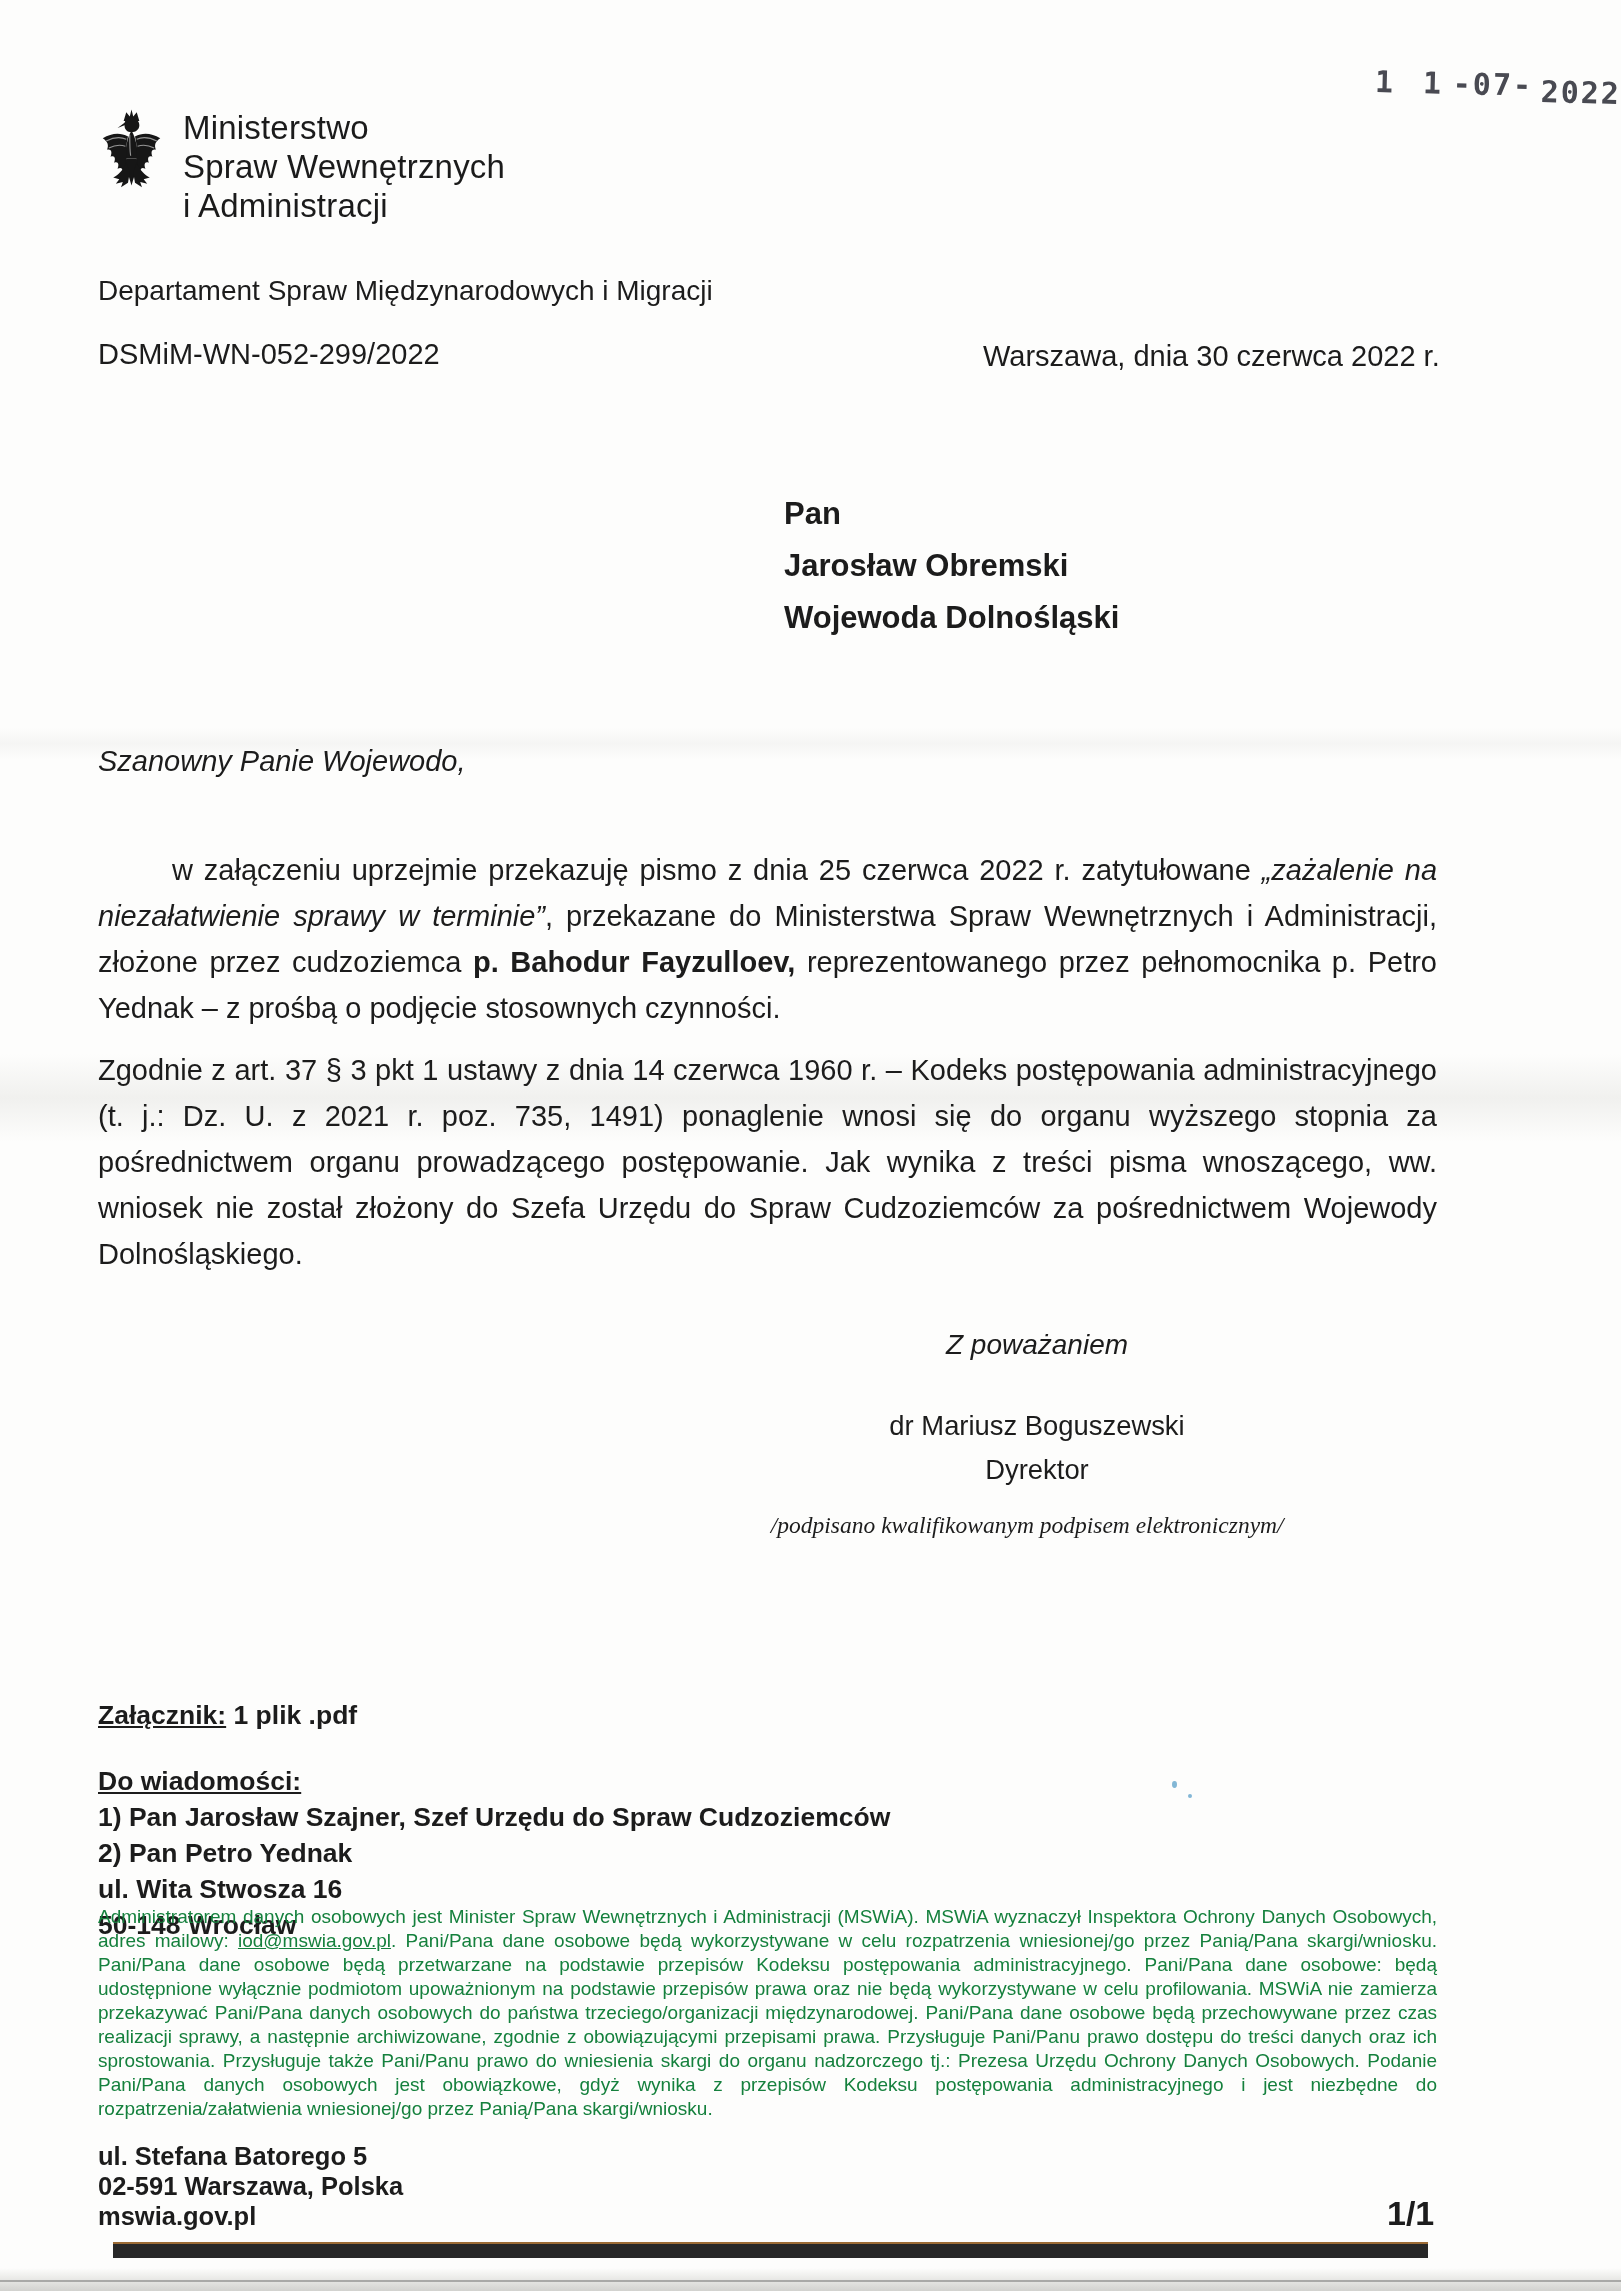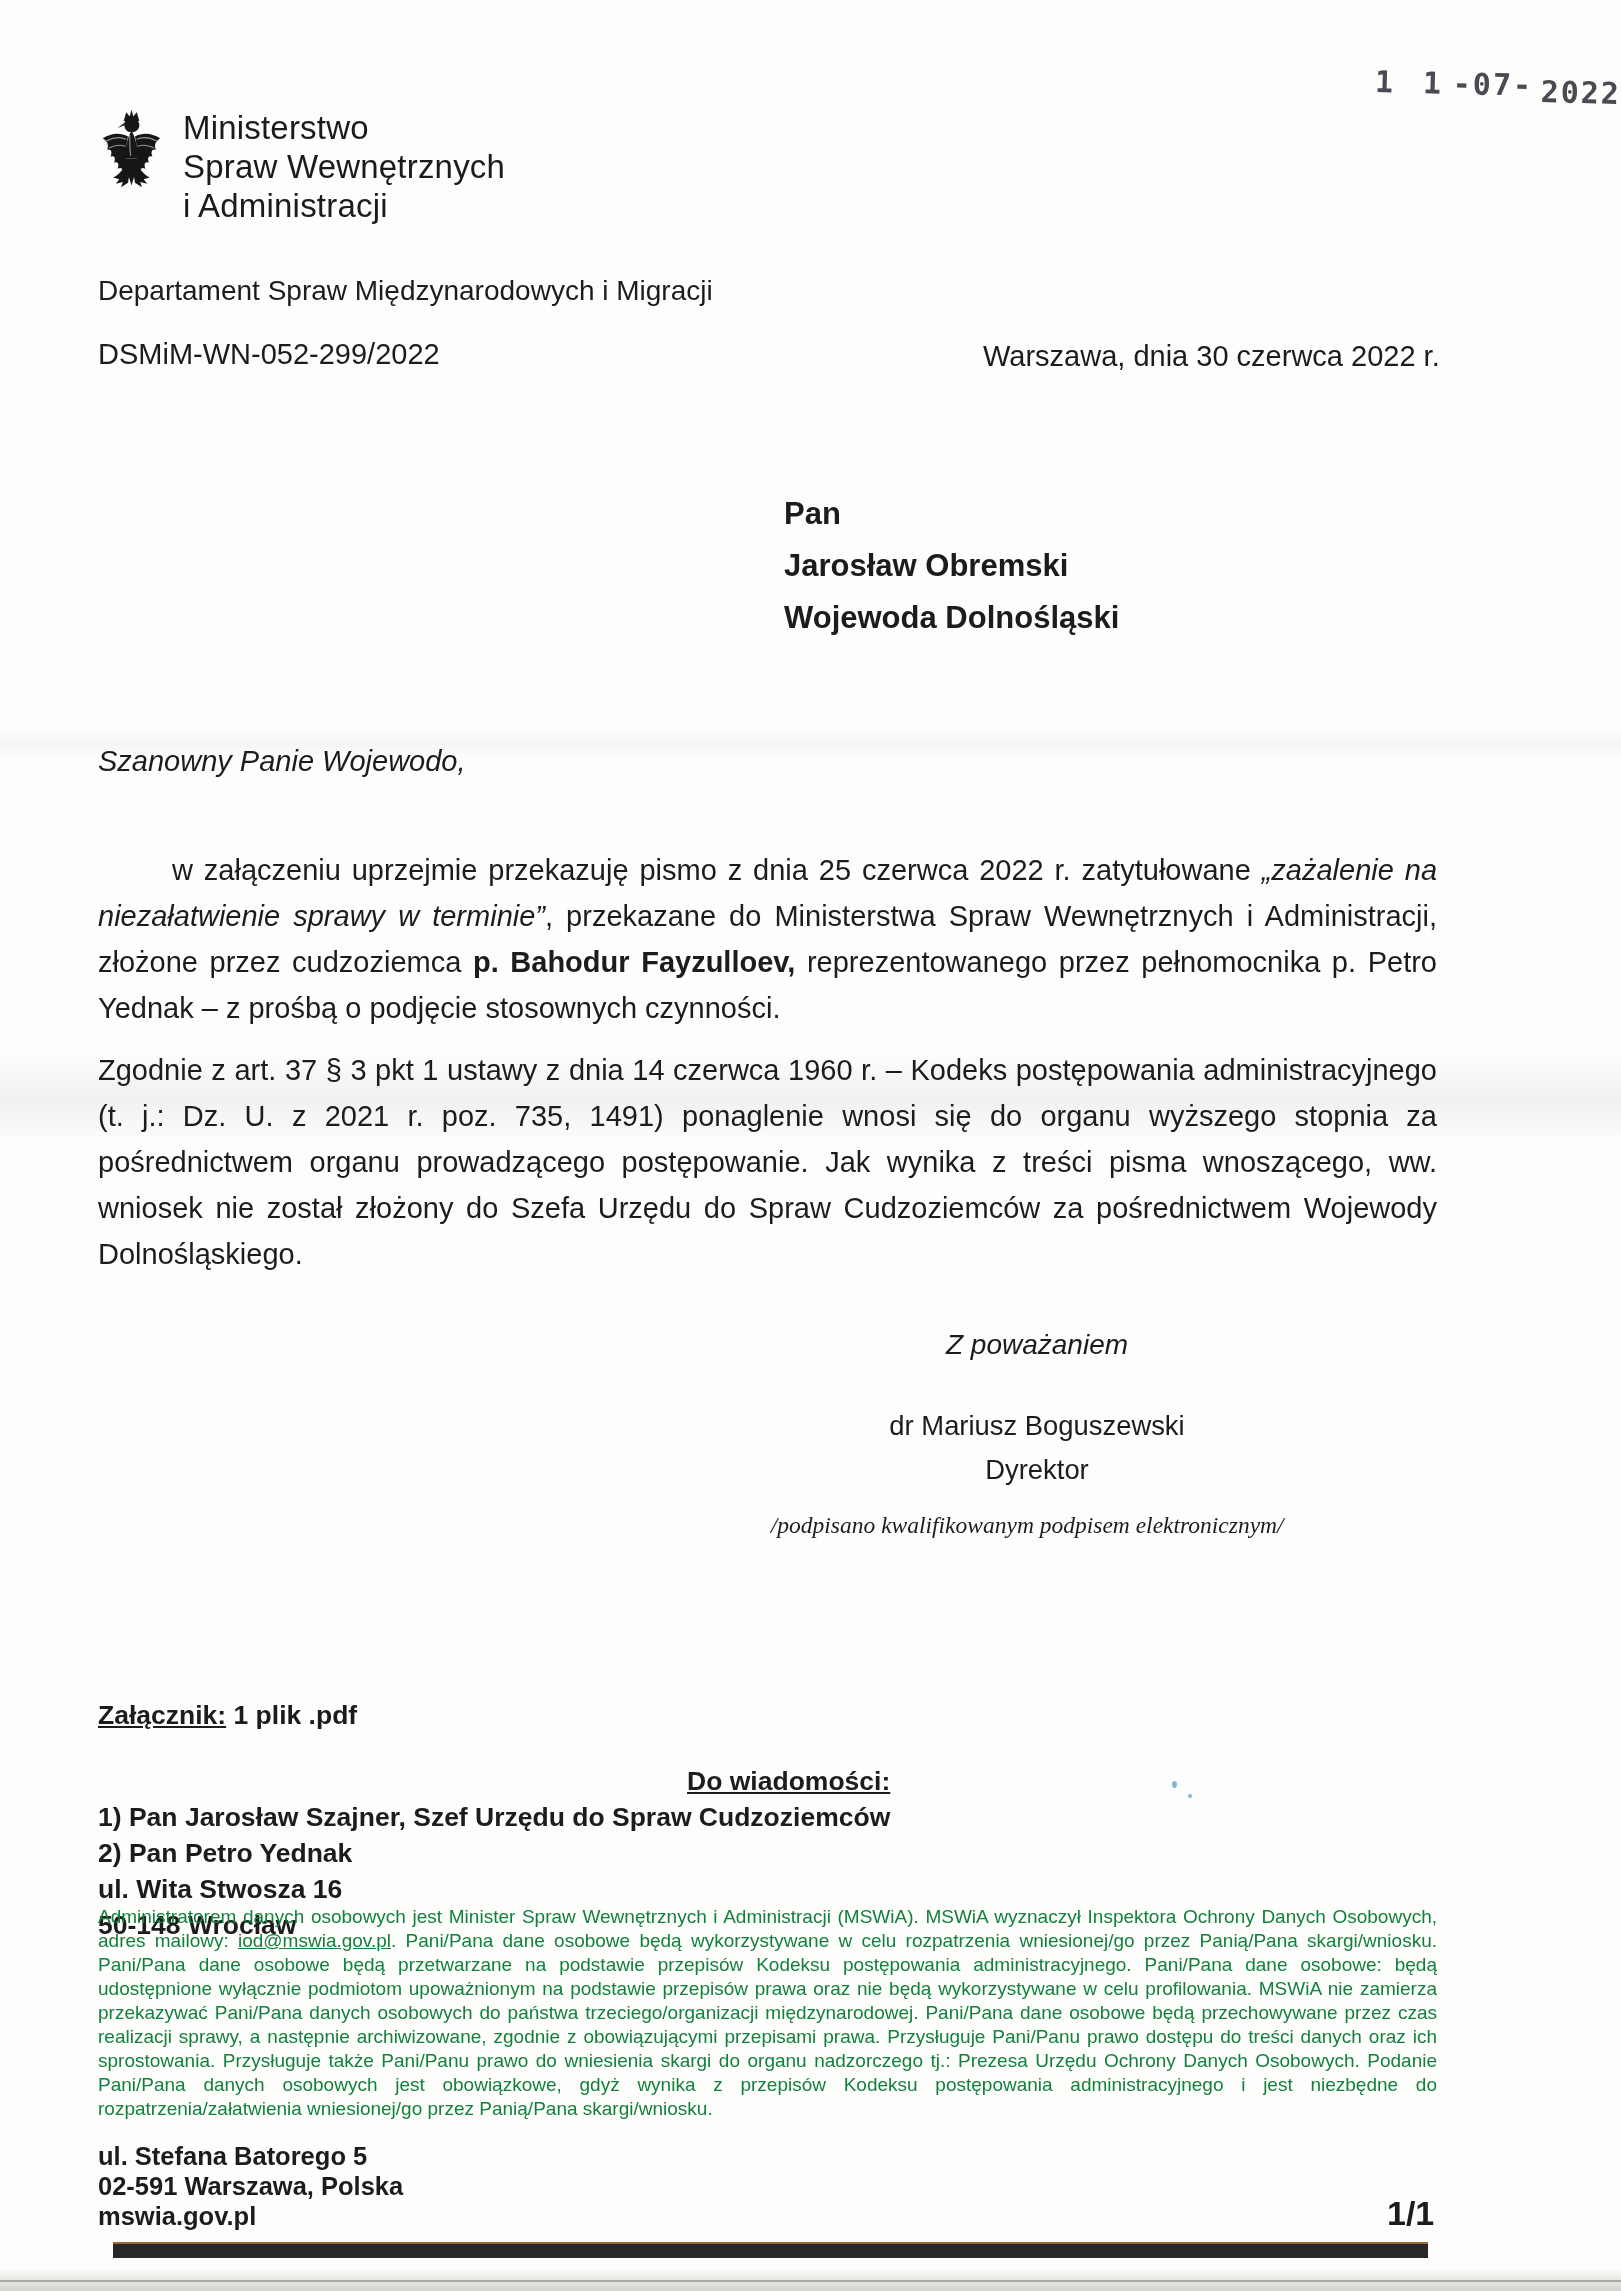--- a/index.html
+++ b/index.html
@@ -57,21 +57,21 @@
   
   .signature{position:absolute;left:782px;top:1329px;width:510px;text-align:center;}
   .closing{font-size:28px;font-style:italic;}
   .signer{margin-top:43px;font-size:27.4px;line-height:44px;}
   .sig-note{margin-top:19.6px;font-size:23.5px;font-style:italic;white-space:nowrap;margin-left:-19.6px;font-family:Liberation Serif, serif;}
 
   
   .attachment{position:absolute;left:98px;top:1700px;font-size:26.5px;font-weight:700;}
   .attachment .u{text-decoration:underline;}
   .cc{position:absolute;left:98px;top:1763px;font-size:26.5px;font-weight:700;line-height:36px;}
-  .cc .u{text-decoration:underline;text-align:right;}
+  .cc .u{text-decoration:underline;}
 
   
   .privacy{position:absolute;left:98px;top:1905px;width:1339px;font-size:19px;line-height:24px;text-align:justify;color:#15803d;}
 
   
   .footer-address{position:absolute;left:98px;top:2141px;font-size:25.5px;font-weight:700;line-height:30px;}
   .page-number{position:absolute;left:1387px;top:2194px;font-size:34px;font-weight:700;}
   .footer-bar{position:absolute;left:113px;top:2242px;width:1315px;height:13.7px;background:#282828;border-top:2px solid #9c6b35;}
 </style>
 </head>

